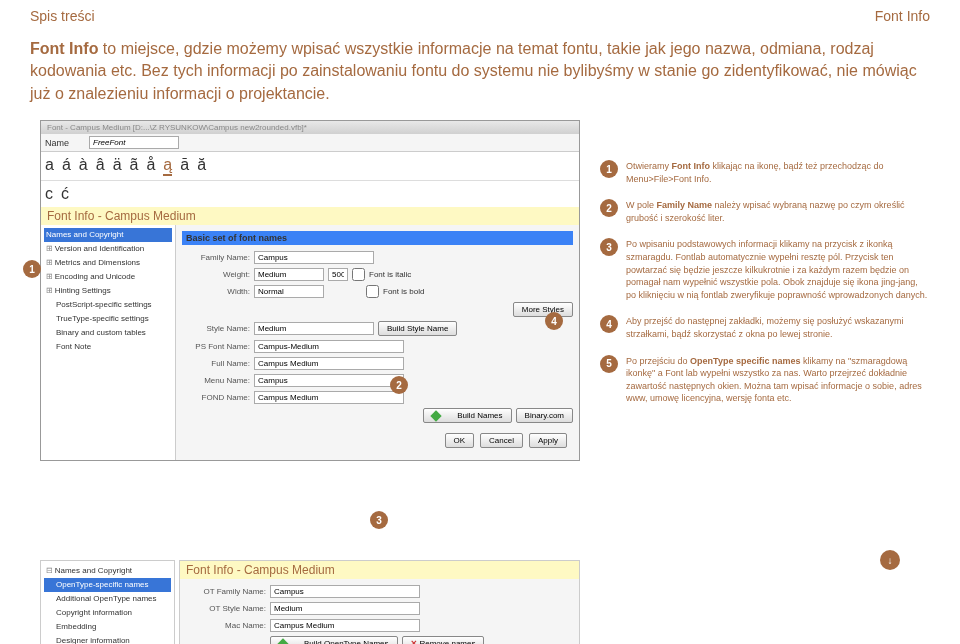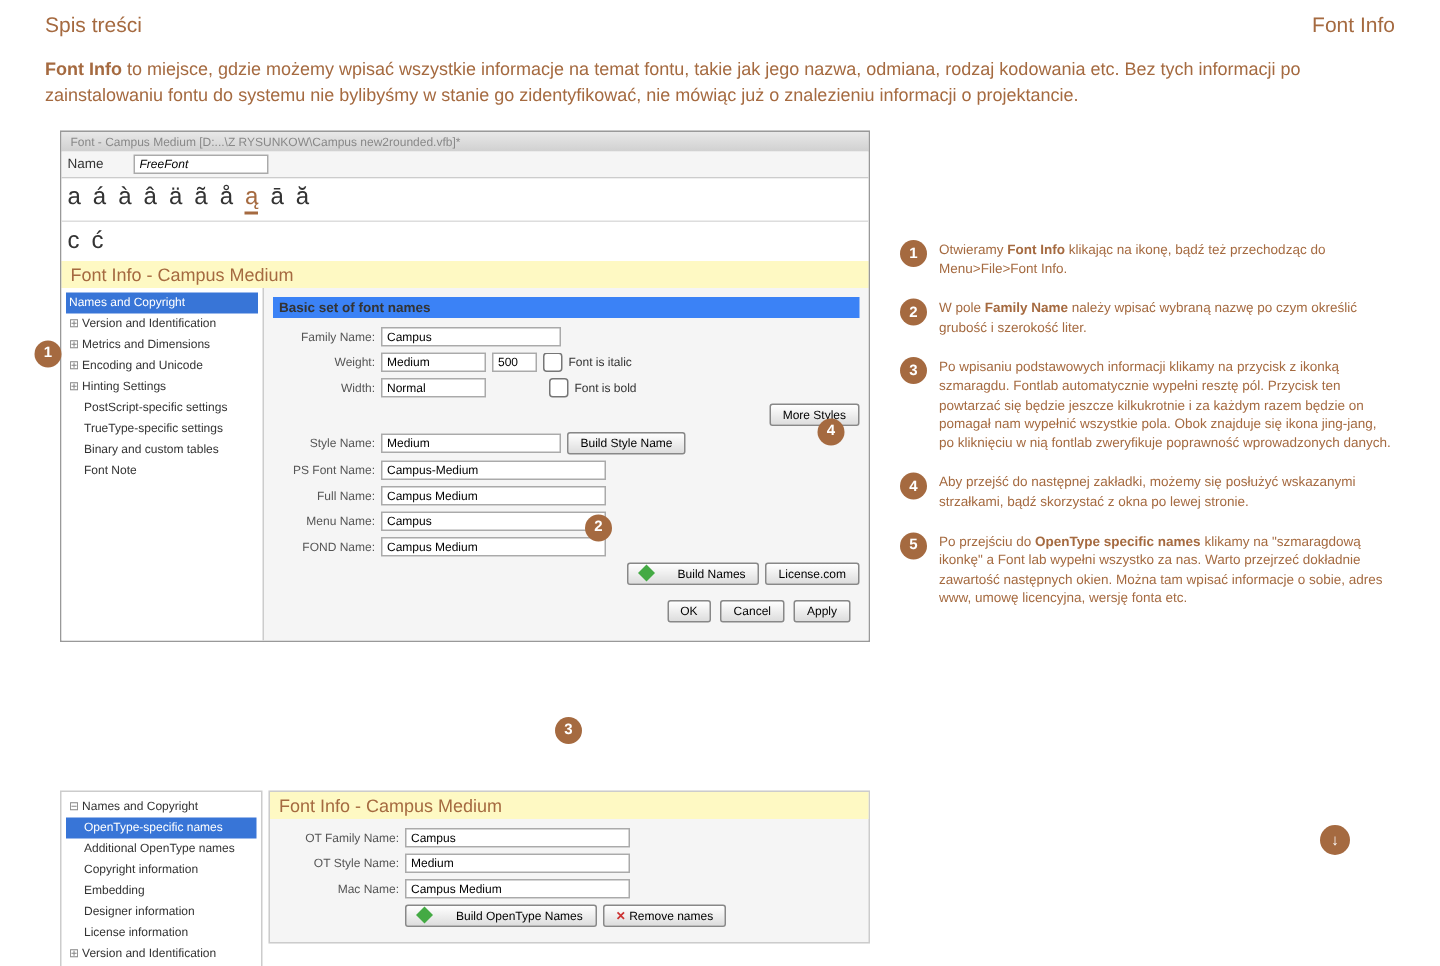--- a/index.html
+++ b/index.html
@@ -1,18 +1,18 @@
 <!DOCTYPE html>
 <html><head>
 <meta charset="utf-8">
 <style>
 *{box-sizing:border-box;margin:0;padding:0}
 body{width:960px;height:644px;background:#fff;font-family:Arial,sans-serif;color:#333;font-size:10px;position:relative}
 .header{display:flex;justify-content:space-between;padding:8px 30px 4px;color:#a56a40;font-size:14px}
-.intro{padding:10px 30px 15px;color:#a56a40;font-size:12px;line-height:1.4}
+.intro{padding:10px 30px 15px;color:#a56a40;font-size:16px;line-height:1.4}
 .intro .hl{font-weight:bold}
 .main{position:relative;padding:0 30px}
 .app-window{position:absolute;left:40px;top:0;width:540px;background:#f0f0f0;border:1px solid #999;font-size:9px}
 .title-bar{background:linear-gradient(#e8e8e8,#d0d0d0);padding:2px 6px;color:#888;font-size:8px}
 .toolbar{background:#f5f5f5;padding:2px 4px;display:flex;gap:20px;align-items:center;border-bottom:1px solid #ccc}
 .tb-input{border:1px solid #aaa;padding:1px 3px;font-size:8px;background:#fff}
 .glyph-row{background:#fff;padding:4px;display:flex;gap:8px;font-size:16px;color:#333}
 .info-title{background:#fef9c3;padding:2px 6px;font-size:12px;font-weight:normal;color:#a56a40}
 .info-body{display:flex}
 .tree{width:135px;background:#fff;border-right:1px solid #ccc;padding:3px;font-size:8px;line-height:1.5}
@@ -96,21 +96,21 @@
     </div>
     <div class="panel">
       <div class="panel-title">Basic set of font names</div>
       <div class="field-row">
             <label>Family Name:</label>
             <input style="width: 120px;" value="Campus">
           </div>
       <div class="field-row">
             <label>Weight:</label>
             <input style="width: 70px;" value="Medium">
-            <input style="width: 30px;" value="500">
+            <input style="width: 20px;" value="500">
             <input type="checkbox" style="">
             <span>Font is italic</span>
           </div>
       <div class="field-row">
             <label>Width:</label>
             <input style="width: 70px;" value="Normal">
             <span style="width:34px"></span>
             <input type="checkbox" style="">
             <span>Font is bold</span>
           </div>
@@ -138,21 +138,21 @@
       <div class="field-row">
             <label>FOND Name:</label>
             <input style="width: 150px;" value="Campus Medium">
           </div>
       <div class="field-row">
             <span style="flex:1"></span>
             <button class="btn green-btn">
               <span class="green-diamond"></span>
               <span>Build Names</span>
             </button>
-            <button class="btn">License.com</button>
+            <button class="btn">Binary.com</button>
           </div>
       <div class="btn-row">
         <button class="btn">OK</button>
         <button class="btn">Cancel</button>
         <button class="btn">Apply</button>
       </div>
     </div>
   </div>
 </div>
 

